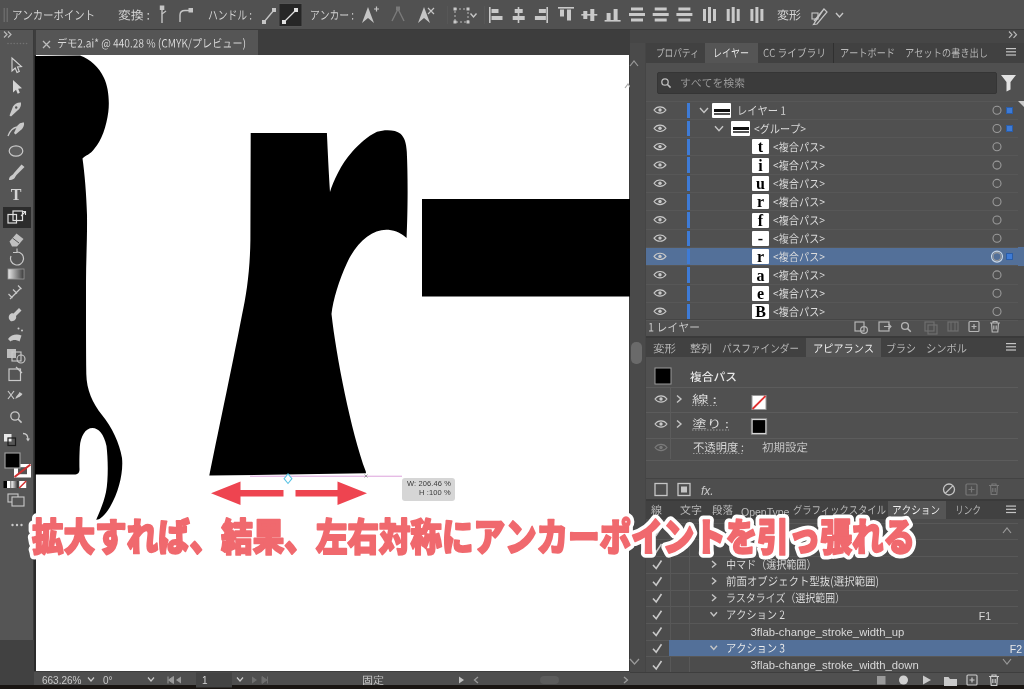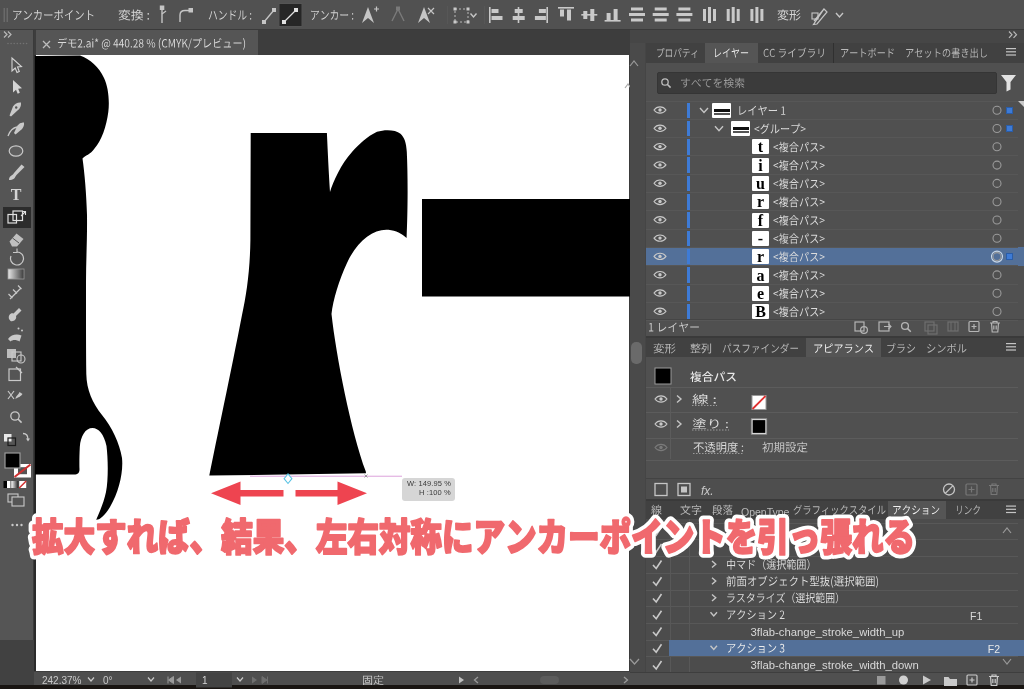--- a/index.html
+++ b/index.html
@@ -45,30 +45,30 @@
 <div style="position:absolute;left:670px;top:519px;width:1px;height:153px;background:#585858;"></div>
 <div style="position:absolute;left:688.5px;top:519px;width:1px;height:153px;background:#585858;"></div>
 <div style="position:absolute;left:668.5px;top:640.1px;width:355.5px;height:16.2px;background:#537099;"></div>
 <div style="position:absolute;left:630px;top:672px;width:394px;height:17px;background:#505050;border-top:1px solid #3E3E3E;box-sizing:border-box"></div>
 <div style="position:absolute;left:0px;top:685px;width:1024px;height:4px;background:#191512;"></div>
 <div style="position:absolute;left:630px;top:43px;width:15px;height:629px;background:#4A4A4A;"></div>
 <div style="position:absolute;left:645px;top:43px;width:1px;height:629px;background:#454545;"></div>
 <div style="position:absolute;left:631px;top:342px;width:11px;height:22px;background:#6A6A6A;border-radius:5px"></div>
 <div style="position:absolute;left:34px;top:55px;width:2px;height:616px;background:#2B2B2B;"></div>
 <div style="position:absolute;left:629px;top:55px;width:1px;height:616px;background:#3A3A3A;"></div>
-<div style="position:absolute;left:42px;top:674.5px;font-size:10px;color:#C9C9C9;white-space:pre;">242.37%</div>
+<div style="position:absolute;left:42px;top:674.5px;font-size:10px;color:#C9C9C9;white-space:pre;">663.26%</div>
 <div style="position:absolute;left:103px;top:674.5px;font-size:10px;color:#C9C9C9;white-space:pre;">0°</div>
 <div style="position:absolute;left:201px;top:674px;font-size:10px;color:#D6D6D6;white-space:pre;">1</div>
 <div style="position:absolute;left:402px;top:477.5px;width:53px;height:23px;background:#D6D6D6;border-radius:3px"></div>
-<div style="position:absolute;left:407px;top:478.5px;font-size:7.5px;color:#3A3A3A;white-space:pre;letter-spacing:0.1px">W: 149.95 %</div>
+<div style="position:absolute;left:407px;top:478.5px;font-size:7.5px;color:#3A3A3A;white-space:pre;letter-spacing:0.1px">W: 206.46 %</div>
 <div style="position:absolute;left:419px;top:487.8px;font-size:7.5px;color:#3A3A3A;white-space:pre;letter-spacing:0.1px">H :100 %</div>
 <div style="position:absolute;left:750.5px;top:626px;font-size:11.3px;color:#D8D8D8;white-space:pre;">3flab-change_stroke_width_up</div>
 <div style="position:absolute;left:750.5px;top:658.7px;font-size:11.3px;color:#D8D8D8;white-space:pre;">3flab-change_stroke_width_down</div>
-<div style="position:absolute;left:970px;top:609.5px;width:30px;text-align:left;font-size:10.5px;color:#D8D8D8">F1</div>
-<div style="position:absolute;left:970px;top:642.5px;width:30px;text-align:right;font-size:10.5px;color:#E8E8E8">F2</div>
+<div style="position:absolute;left:970px;top:609.5px;width:30px;text-align:center;font-size:10.5px;color:#D8D8D8">F1</div>
+<div style="position:absolute;left:992px;top:642.5px;width:30px;text-align:right;font-size:10.5px;color:#E8E8E8">F2</div>
 <div style="position:absolute;left:741px;top:505.5px;font-size:10.5px;color:#B9B9B9;white-space:pre;">OpenType</div>
 <div style="position:absolute;left:712px;top:102.8px;width:19px;height:15px;background:#FFFFFF;border-radius:1px"></div>
 <div style="position:absolute;left:713.5px;top:108.5px;width:16px;height:3.5px;background:#111;"></div>
 <div style="position:absolute;left:713.5px;top:113.0px;width:16px;height:2px;background:#555;"></div>
 <div style="position:absolute;left:731px;top:121.3px;width:19px;height:15px;background:#FFFFFF;border-radius:1px"></div>
 <div style="position:absolute;left:732.5px;top:127.3px;width:16px;height:3px;background:#111;"></div>
 <div style="position:absolute;left:732.5px;top:131.3px;width:16px;height:2px;background:#555;"></div>
 <div style="position:absolute;left:752px;top:139.4px;width:17px;height:15px;background:#FFFFFF;border-radius:1px"></div>
 <div style="position:absolute;left:752px;top:139.4px;width:17px;height:15px;overflow:hidden;text-align:center;font-size:16px;font-weight:bold;color:#000;font-family:'Liberation Serif',serif;line-height:15px">t</div>
 <div style="position:absolute;left:752px;top:157.70000000000002px;width:17px;height:15px;background:#FFFFFF;border-radius:1px"></div>

